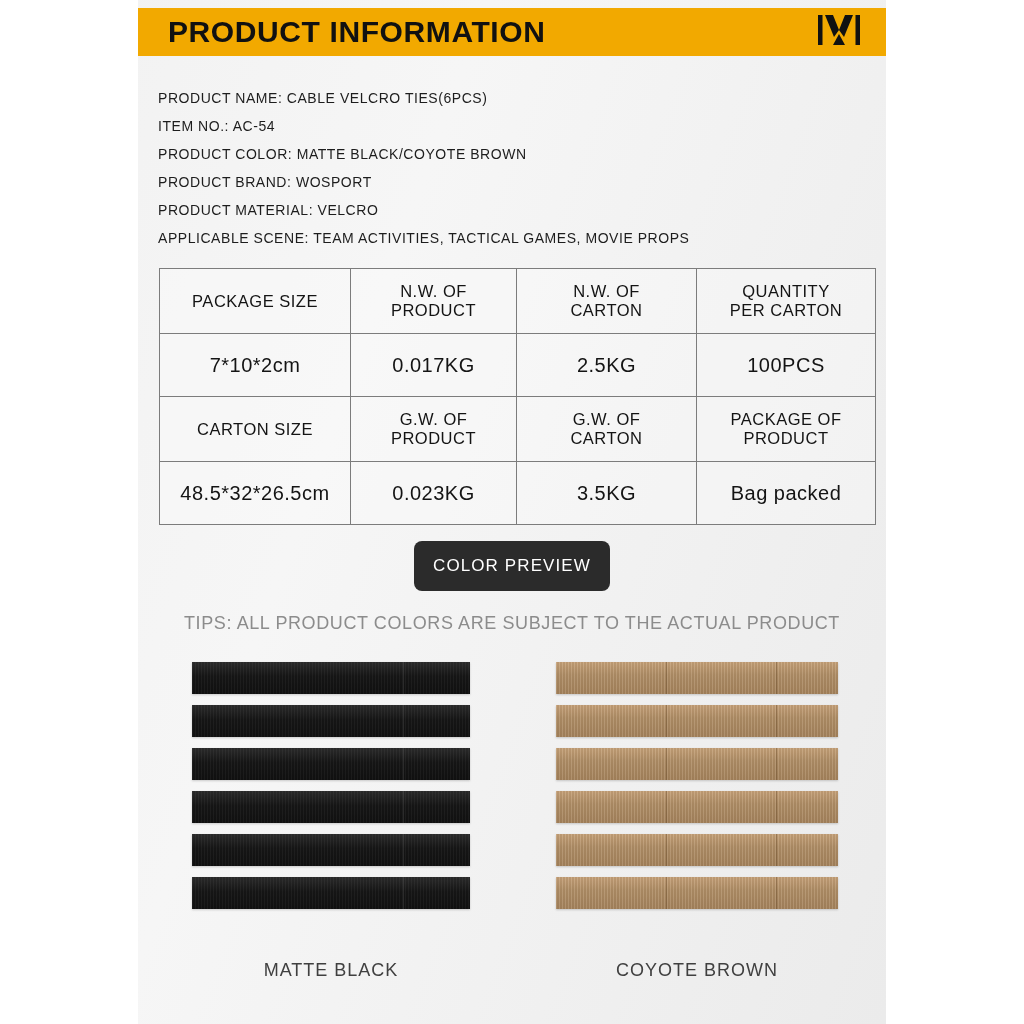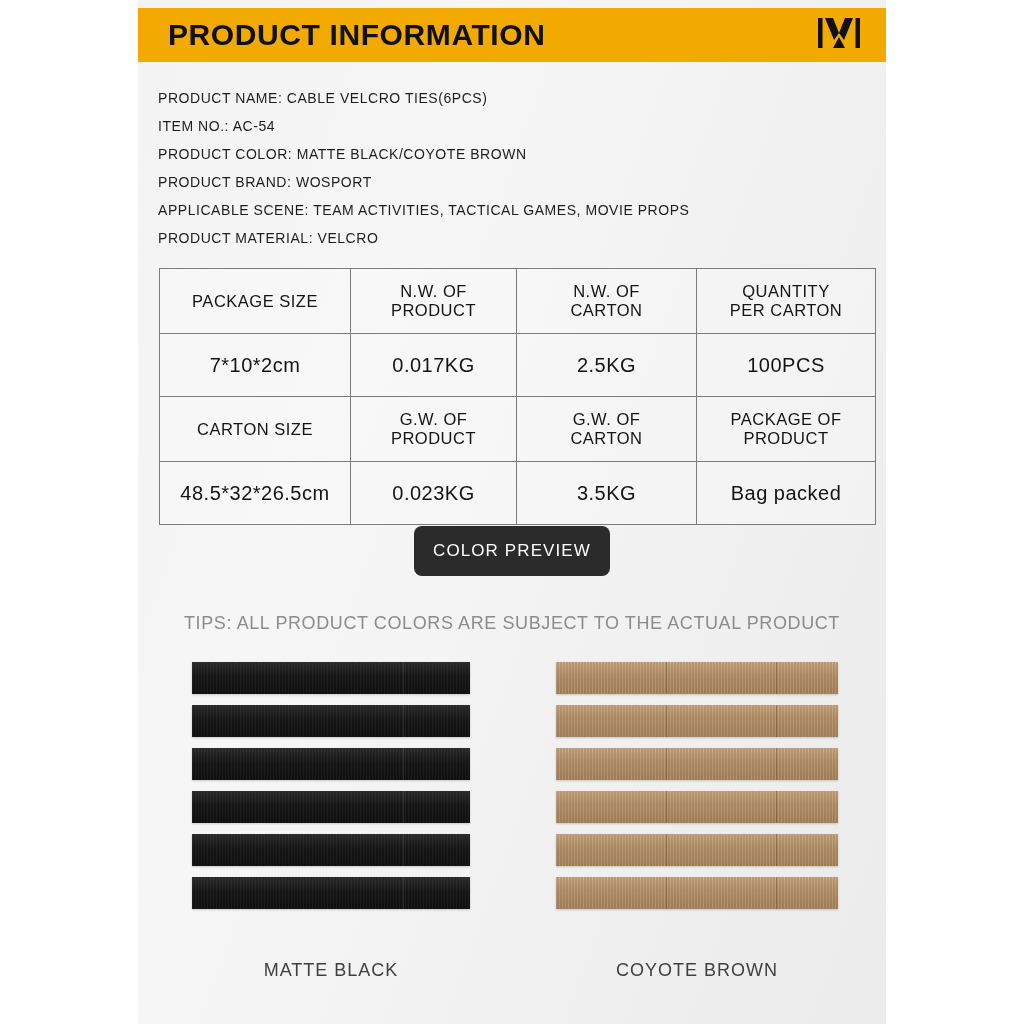--- a/index.html
+++ b/index.html
@@ -33,21 +33,21 @@
     width: 138px;
     background: #ffffff;
   }
 
   
   .header-bar {
     position: absolute;
     left: 138px;
     top: 8px;
     width: 748px;
-    height: 54px;
+    height: 48px;
     background: #f2a900;
     display: flex;
     align-items: center;
     justify-content: space-between;
     box-sizing: border-box;
     padding: 0 26px 0 30px;
   }
   .header-title {
     font-size: 30px;
     font-weight: bold;
@@ -105,21 +105,21 @@
   }
   .col-1 { width: 188px; }
   .col-2 { width: 163px; }
   .col-3 { width: 177px; }
   .col-4 { width: 176px; }
 
   
   .preview-badge {
     position: absolute;
     left: 414px;
-    top: 526px;
+    top: 541px;
     width: 196px;
     height: 50px;
     background: #2b2b2b;
     border-radius: 8px;
     display: flex;
     align-items: center;
     justify-content: center;
   }
   .preview-badge span {
     color: #ffffff;
@@ -201,22 +201,22 @@
         <polygon points="15,30 21,19 27,30" fill="#111111"></polygon>
       </svg>
     </span>
   </div>
 
   <div class="spec-list">
     <div class="spec-line">PRODUCT NAME: CABLE VELCRO TIES(6PCS)</div>
     <div class="spec-line">ITEM NO.: AC-54</div>
     <div class="spec-line">PRODUCT COLOR: MATTE BLACK/COYOTE BROWN</div>
     <div class="spec-line">PRODUCT BRAND: WOSPORT</div>
+    <div class="spec-line">PRODUCT MATERIAL: VELCRO</div>
     <div class="spec-line">APPLICABLE SCENE: TEAM ACTIVITIES, TACTICAL GAMES, MOVIE PROPS</div>
-    <div class="spec-line">PRODUCT MATERIAL: VELCRO</div>
   </div>
 
   <table class="spec-table">
     <tbody>
         <tr class="head-row">
       <td class="col-1">
         <div>PACKAGE SIZE</div>
       </td>
       <td class="col-2">
         <div>N.W. OF</div>

